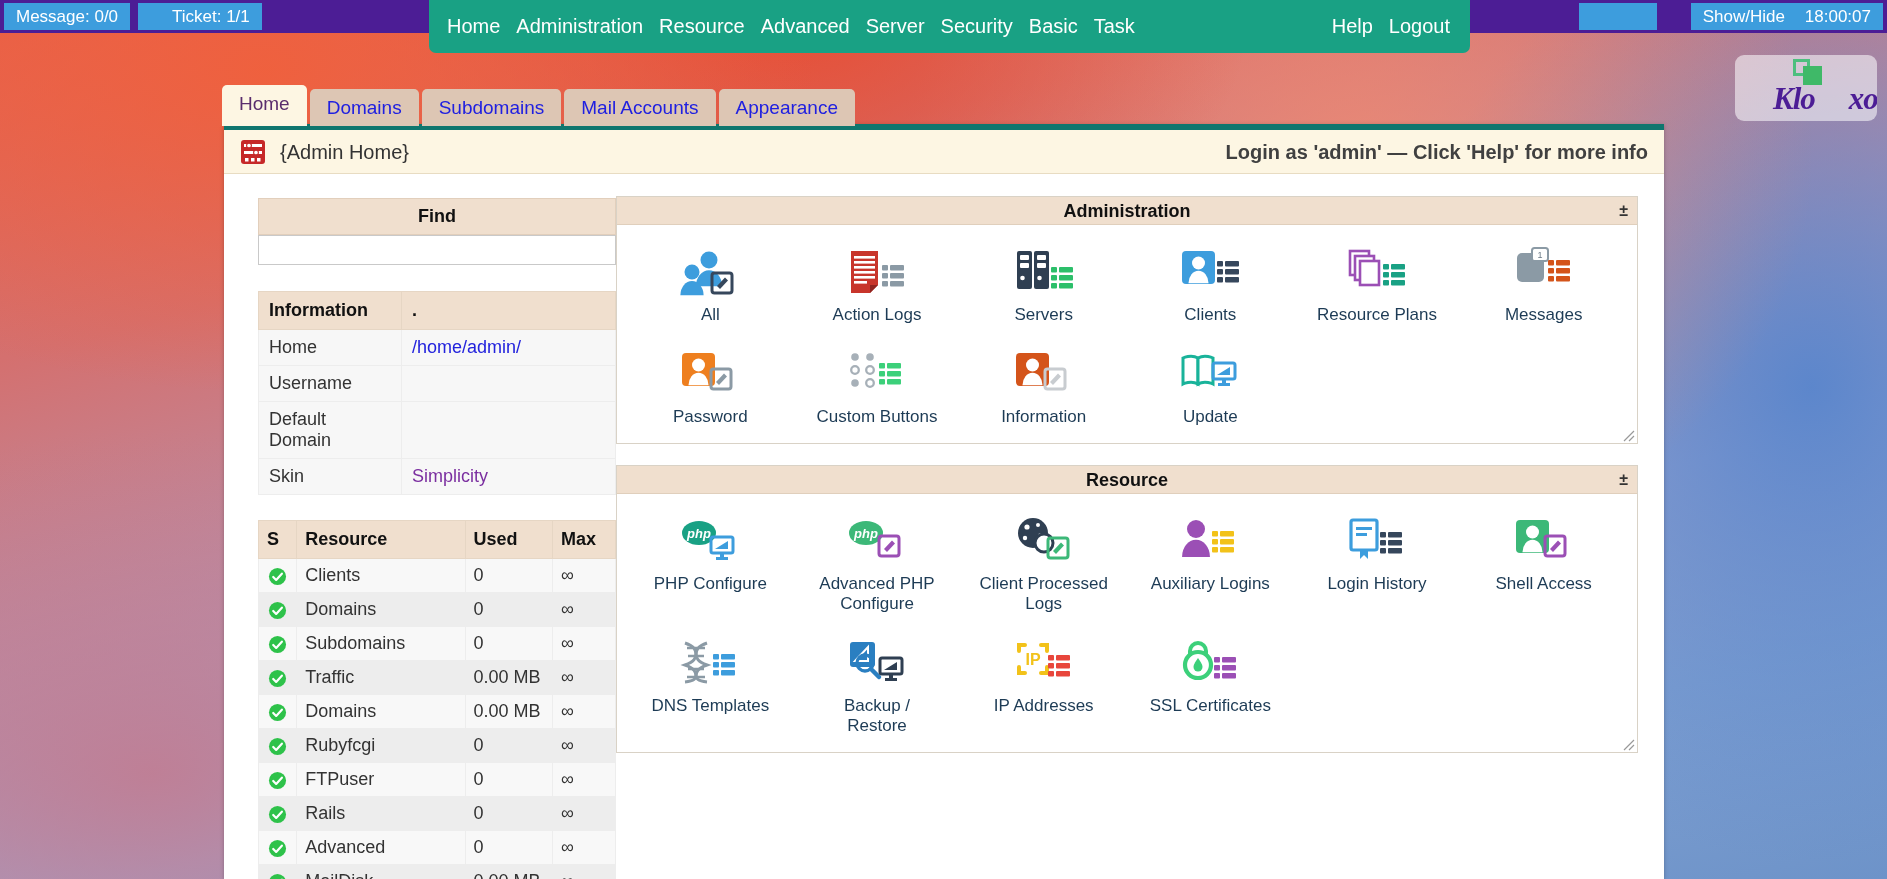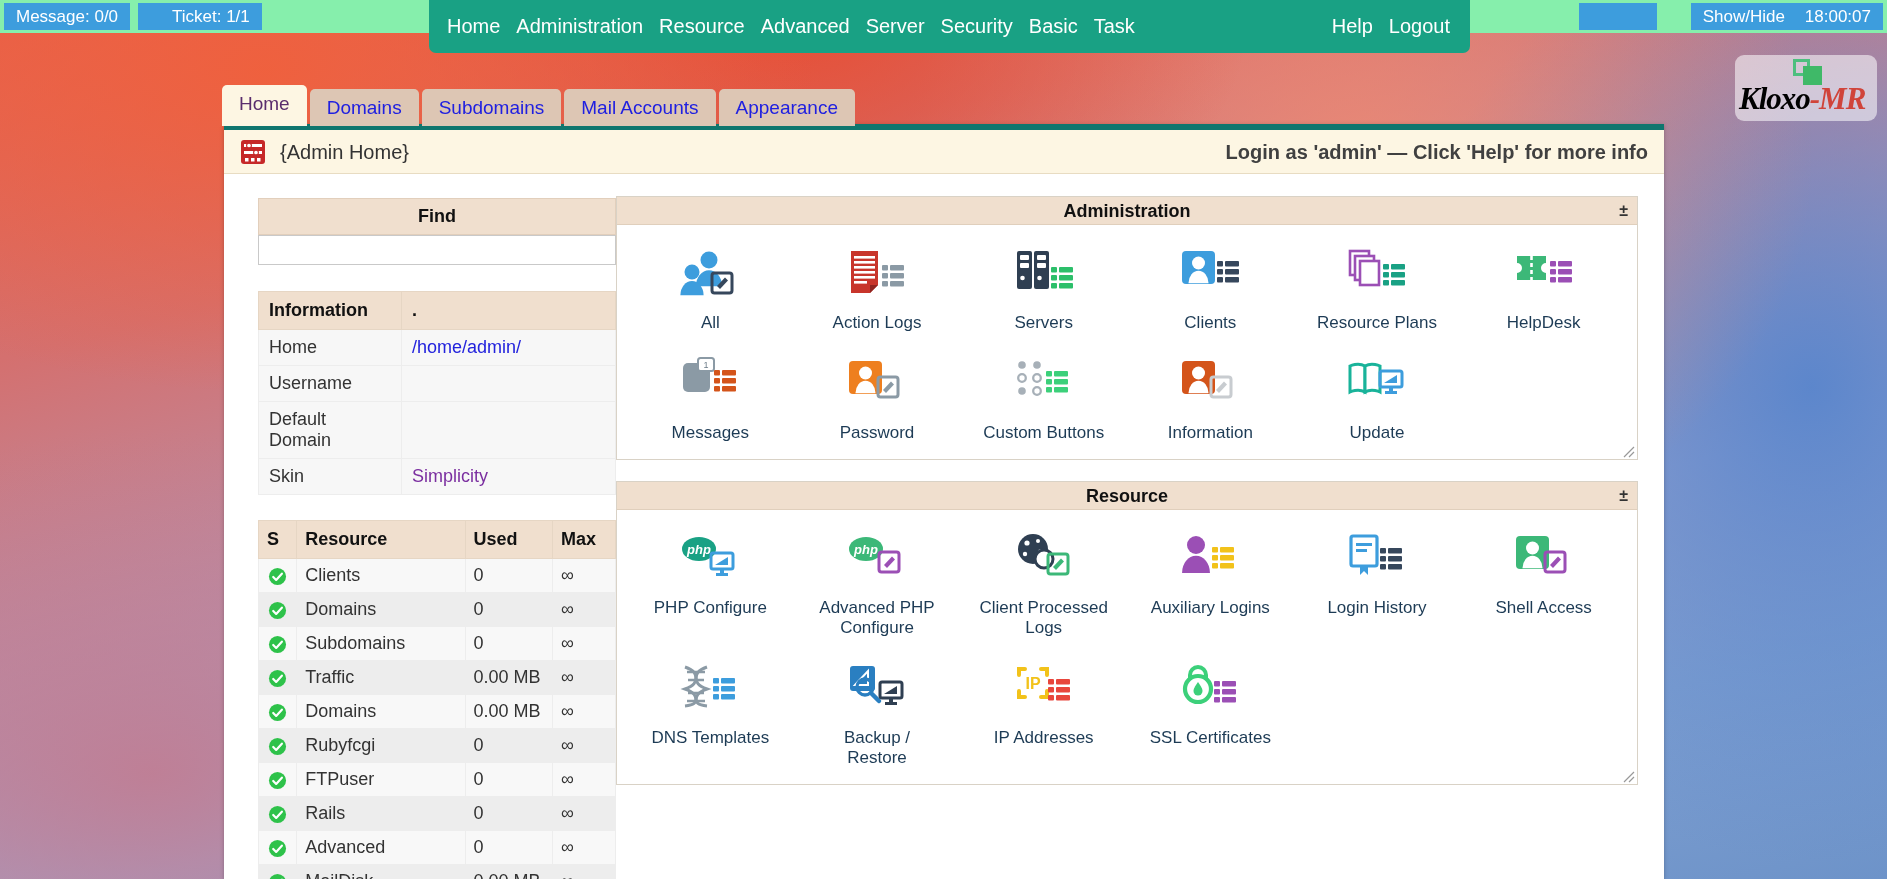--- a/index.html
+++ b/index.html
@@ -27,21 +27,21 @@
   #wallpaper:after{
     content:""; position:absolute; inset:0;
     background:
       radial-gradient(ellipse 420px 260px at 30% 62%, rgba(255,255,255,.18), rgba(255,255,255,0) 70%),
       radial-gradient(ellipse 500px 200px at 62% 78%, rgba(255,255,255,.14), rgba(255,255,255,0) 70%);
   }
 
   
   #topbar{
     position:absolute; left:0; top:0; width:1887px; height:33px;
-    background:#86efac; z-index:30;
+    background:#4c1d95; z-index:30;
   }
   .chip{
     position:absolute; top:3px; height:27px;
     background:#3d9ddd; color:#fff;
     font-size:17px; line-height:27px;
     padding:0 12px; white-space:nowrap;
     font-family:"Liberation Sans", sans-serif;
     cursor:pointer;
   }
   #chip-message{ left:4px; }
@@ -74,21 +74,21 @@
   #logo-sq{ position:absolute; left:58px; top:4px; width:30px; height:26px; }
   #logo-sq .s1{ position:absolute; left:0; top:0; width:17px; height:17px; border:3px solid #4dbf7e; background:transparent; }
   #logo-sq .s2{ position:absolute; left:10px; top:7px; width:19px; height:19px; background:#3fb968; }
   #logo-text{
     position:absolute; left:4px; top:26px;
     font-family:"Liberation Serif", serif;
     font-style:italic; font-weight:bold; font-size:31px;
     letter-spacing:-1px;
     white-space:nowrap;
   }
-  #logo-text .a{ color:#000000; }
+  #logo-text .a{ color:#4c1d95;margin-left:34px; }
   #logo-text .b{ color:#d0443a; }
 
   
   #tabstrip{
     position:absolute; left:222px; top:85px; z-index:20;
     display:flex; align-items:flex-end; gap:3px;
   }
   .tab{
     background:#ddc6b4;
     color:#2020e0;
@@ -207,21 +207,21 @@
     row-gap:6px;
   }
   .icon-cell{
     display:flex; flex-direction:column; align-items:center;
     padding:8px 4px 10px 4px;
     cursor:pointer; text-align:center;
   }
   .icon-wrap{ width:62px; height:58px; position:relative; }
   .icon-wrap svg{ width:62px; height:58px; display:block; }
   .icon-label{
-    margin-top:8px; font-size:17px; color:#1d3b55; line-height:20px;
+    margin-top:0; font-size:17px; color:#1d3b55; line-height:20px;
     max-width:130px;
   }
   .resize-handle{
     position:absolute; right:2px; bottom:1px; width:14px; height:14px; cursor:nwse-resize;
   }
 </style>
 </head>
 <body>
 
 <div id="wallpaper"></div>
@@ -526,35 +526,20 @@
                     <rect x="45" y="25" width="14" height="5.5" rx="1" fill="#19a184"></rect>
                     <rect x="37" y="33" width="6" height="5.5" rx="1" fill="#19a184"></rect>
                     <rect x="45" y="33" width="14" height="5.5" rx="1" fill="#19a184"></rect>
                   </svg>
                 </div>
                 <div class="icon-label">Resource Plans</div>
               </div>
               <div class="icon-cell">
                 <div class="icon-wrap">
                   <svg viewBox="0 0 62 58">
-      <path d="M4 9 H33 V16 a5 5 0 0 0 0 10 V33 H4 V26 a5 5 0 0 0 0 -10 Z" fill="#3cb878"></path>
-      <path d="M18.5 9 V33" stroke="#fff" stroke-width="2.6" stroke-dasharray="4 3"></path>
-      <rect x="37" y="14" width="6" height="5.5" rx="1" fill="#9b4fb5"></rect>
-                    <rect x="45" y="14" width="14" height="5.5" rx="1" fill="#9b4fb5"></rect>
-                    <rect x="37" y="22" width="6" height="5.5" rx="1" fill="#9b4fb5"></rect>
-                    <rect x="45" y="22" width="14" height="5.5" rx="1" fill="#9b4fb5"></rect>
-                    <rect x="37" y="30" width="6" height="5.5" rx="1" fill="#9b4fb5"></rect>
-                    <rect x="45" y="30" width="14" height="5.5" rx="1" fill="#9b4fb5"></rect>
-                  </svg>
-                </div>
-                <div class="icon-label">HelpDesk</div>
-              </div>
-              <div class="icon-cell">
-                <div class="icon-wrap">
-                  <svg viewBox="0 0 62 58">
       <rect x="4" y="6" width="27" height="29" rx="5" fill="#8b9aa5"></rect>
       <rect x="19" y="1" width="16" height="13" rx="2.5" fill="#fff" stroke="#8b9aa5" stroke-width="2"></rect>
       <text x="27" y="11.3" font-size="9" font-family="Liberation Sans, sans-serif" fill="#6c7c88" text-anchor="middle">1</text>
       <rect x="35" y="13" width="6" height="5.5" rx="1" fill="#d4541a"></rect>
                     <rect x="43" y="13" width="14" height="5.5" rx="1" fill="#d4541a"></rect>
                     <rect x="35" y="21" width="6" height="5.5" rx="1" fill="#d4541a"></rect>
                     <rect x="43" y="21" width="14" height="5.5" rx="1" fill="#d4541a"></rect>
                     <rect x="35" y="29" width="6" height="5.5" rx="1" fill="#d4541a"></rect>
                     <rect x="43" y="29" width="14" height="5.5" rx="1" fill="#d4541a"></rect>
                   </svg>

